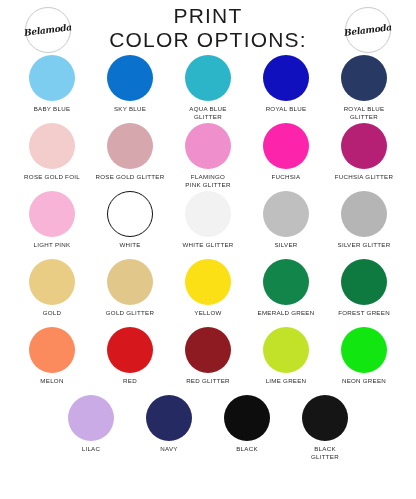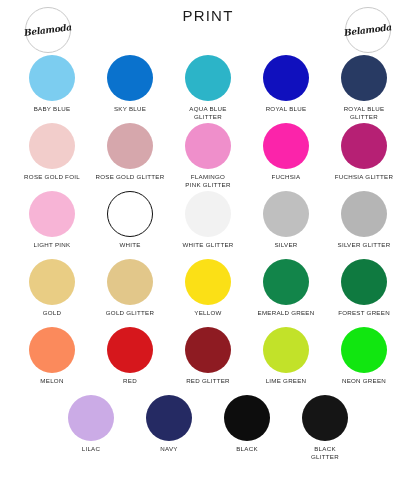--- a/index.html
+++ b/index.html
@@ -50,21 +50,21 @@
   .title-block {
     position: absolute;
     left: 78px;
     right: 78px;
     top: 4px;
     text-align: center;
   }
   .title-line {
     font-family: "Liberation Sans", sans-serif;
     font-weight: 400;
-    font-size: 15px;
+    font-size: 21px;
     line-height: 24px;
     letter-spacing: 1.2px;
     color: #1c1c1c;
     white-space: nowrap;
   }
 
   
   .grid {
     position: relative;
     width: 416px;
@@ -109,20 +109,21 @@
 </head>
 <body>
 
 <div class="header">
   <div class="brand-logo left">
     <span class="brand-text">Belamoda</span>
   </div>
 
   <div class="title-block">
     <div class="title-line">PRINT</div>
+    <div class="title-line">COLOR OPTIONS:</div>
   </div>
 
   <div class="brand-logo right">
     <span class="brand-text">Belamoda</span>
   </div>
 </div>
 
 <div class="grid" id="swatch-grid">
     <div class="row">
       <div class="cell">

